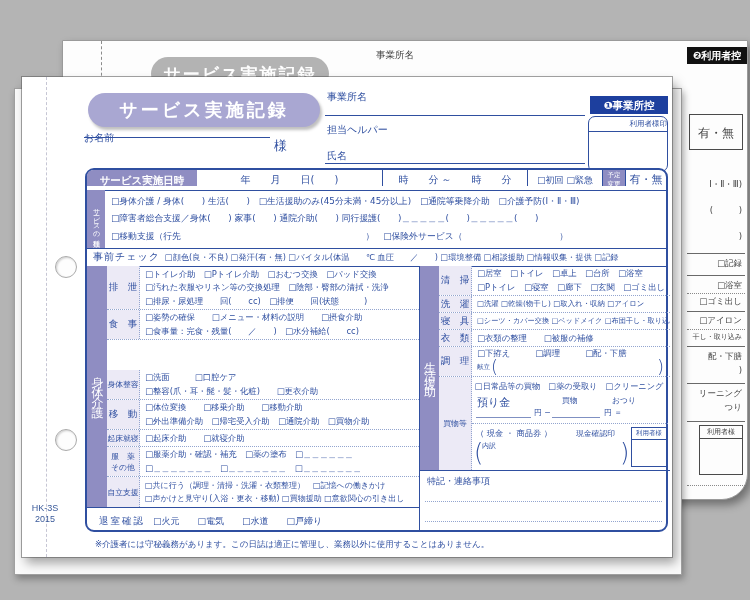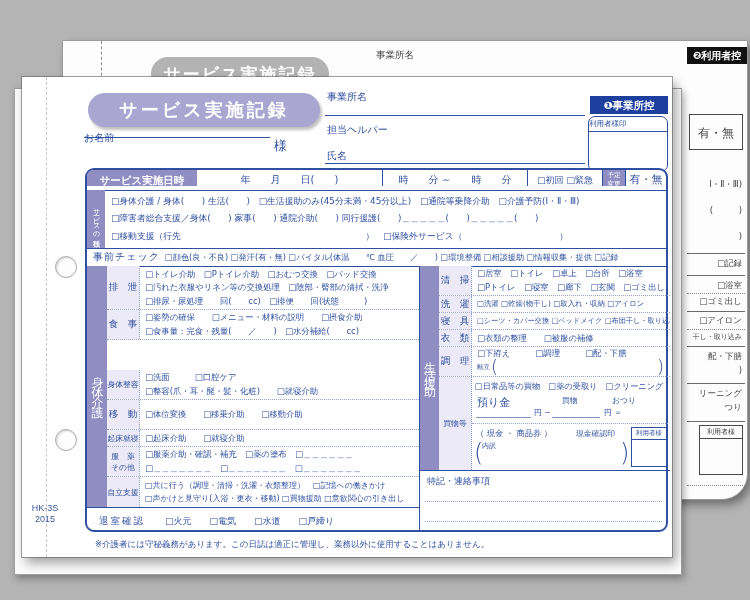--- a/index.html
+++ b/index.html
@@ -38,21 +38,21 @@
   .pill { position:absolute; left:66px; top:16px; width:232px; height:34px;
     background:#a9a7d2; border-radius:18px; color:#fff; font-weight:bold; font-size:18px;
     letter-spacing:3px; text-align:center; line-height:34px; box-shadow:2px 3px 3px rgba(0,0,0,.25); }
   .lbl { position:absolute; font-size:10px; }
   .uline { position:absolute; border-bottom:1px solid #2f4fa0; }
   .sama { position:absolute; left:252px; top:60px; font-size:13px; }
   .badge-blue { position:absolute; left:568px; top:19px; width:78px; height:18px;
     background:#1d3f9e; color:#fff; font-size:10.5px; font-weight:bold; text-align:center; line-height:18px; }
   .stampbox { position:absolute; left:566px; top:39px; width:80px; height:56px;
     border:1.5px solid #2f4fa0; border-radius:7px; display:flex; background:#fff; }
-  .stampcell { flex:1; font-size:7.5px; text-align:left; }
+  .stampcell { flex:1; font-size:7.5px; text-align:right; }
   .stampcell + .stampcell { border-left:1px solid #2f4fa0; }
   .stampcell span { display:block; border-bottom:1px solid #2f4fa0; padding:2px 0; }
 
   
   .form { position:absolute; left:63px; top:91px; width:583px; height:364px;
     border:2px solid #2f4fa0; border-radius:9px; background:#fff; }
   .cell { position:absolute; top:0; height:16px; text-align:center; line-height:20px; font-size:10px; }
   .vborder { border-left:1px solid #2f4fa0; }
   .purp { background:#8f8dc2; color:#fff; }
   .hline { position:absolute; left:0; width:579px; border-top:1.5px solid #2f4fa0; }
@@ -68,21 +68,21 @@
   .rlabel { width:33px; background:#eceaf6; border-right:1px dotted #93a5cf;
     display:flex; flex-direction:column; align-items:center; justify-content:center; font-size:9.5px; }
   .rlabel.f8 { font-size:7.8px; } .rlabel.f7 { font-size:6.8px; }
   .rcontent { flex:1; display:flex; flex-direction:column; justify-content:space-evenly;
     padding-left:5px; font-size:8.4px; white-space:nowrap; overflow:hidden; }
   .rcontent.f74 { font-size:7.4px; } .rcontent.f72 { font-size:7.2px; }
 
   .exitrow { position:absolute; left:0; top:337px; width:332px; height:27px;
     border-top:1.5px solid #2f4fa0; display:flex; align-items:center; }
   .exitrow .el { margin-left:12px; font-size:9.5px; letter-spacing:2px; }
-  .exitrow .ec { margin-left:20px; font-size:9px; }
+  .exitrow .ec { margin-left:8px; font-size:9px; }
 
   .notes { position:absolute; left:332px; top:300px; width:251px; height:62px; border-top:1.5px solid #2f4fa0; }
   .notes .nl { position:absolute; left:8px; top:4px; font-size:9px; }
   .ndot { position:absolute; left:6px; right:8px; border-top:1px dotted #93a5cf; }
 
   .cook2 { position:relative; height:15px; }
   .paren { position:absolute; font-size:18px; font-weight:300; top:-4px; }
   .shopwrap { position:relative; height:100%; font-size:8.2px; }
   .sp { position:absolute; white-space:nowrap; }
   .shop-uline { position:absolute; border-bottom:1px solid #7f90c2; }
@@ -202,27 +202,28 @@
         <div class="rlabel">食　事</div>
         <div class="rcontent">
           <div>□姿勢の確保　　□メニュー・材料の説明　　□摂食介助</div>
           <div>□食事量：完食・残量(　　／　　)　□水分補給(　　cc)</div>
         </div>
       </div>
       <div class="brow" style="left:20px;top:200px;width:312px;height:30px">
         <div class="rlabel f8">身体整容</div>
         <div class="rcontent">
           <div>□洗面　　　□口腔ケア</div>
-          <div>□整容(爪・耳・髭・髪・化粧)　　□就寝介助</div>
+          <div>□整容(爪・耳・髭・髪・化粧)　　□更衣介助</div>
         </div>
       </div>
       <div class="brow" style="left:20px;top:230px;width:312px;height:30px">
         <div class="rlabel">移　動</div>
         <div class="rcontent">
           <div>□体位変換　　□移乗介助　　□移動介助</div>
+          <div>□外出準備介助　□帰宅受入介助　□通院介助　□買物介助</div>
         </div>
       </div>
       <div class="brow" style="left:20px;top:260px;width:312px;height:17px">
         <div class="rlabel f8">起床就寝</div>
         <div class="rcontent">
           <div>□起床介助　　□就寝介助</div>
         </div>
       </div>
       <div class="brow" style="left:20px;top:277px;width:312px;height:30px">
         <div class="rlabel f8">

